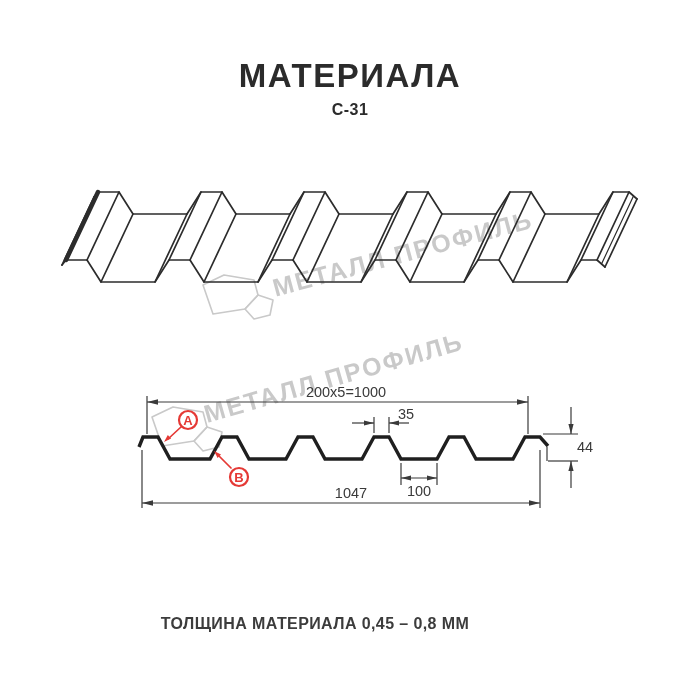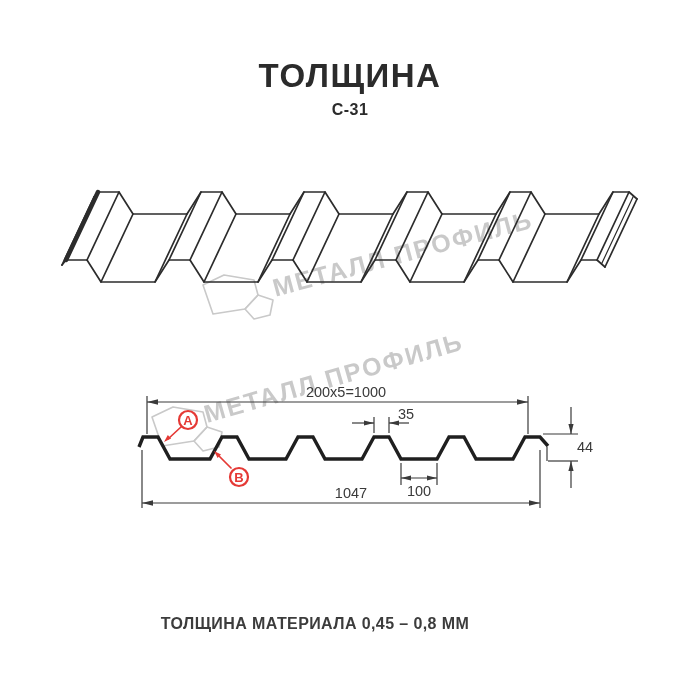--- a/index.html
+++ b/index.html
@@ -38,21 +38,21 @@
   .redcircle{stroke:var(--red);fill:none;stroke-width:2.2;}
   .redtext{fill:var(--red);font-size:13px;font-weight:700;text-anchor:middle;}
   .wm-line{stroke:var(--wm);fill:none;stroke-width:1.6;stroke-linejoin:round;}
   .wm-text{fill:var(--wm);font-size:25px;font-weight:700;letter-spacing:2px;text-anchor:middle;}
 </style>
 </head>
 <body>
 
 <div class="page">
 
-  <div class="title">ТОЛЩИНА</div>
+  <div class="title">МАТЕРИАЛА</div>
   <div class="subtitle">С-31</div>
 
   <svg class="drawing" width="700" height="700" viewBox="0 0 700 700">
 
     <g>
 
       <g>
         <g>
           <polygon class="wm-line" points="203,285 224,275 254,280 258,295 245,309 213,314"></polygon>
           <polygon class="wm-line" points="245,309 258,295 273,300 270,315 254,319"></polygon>

